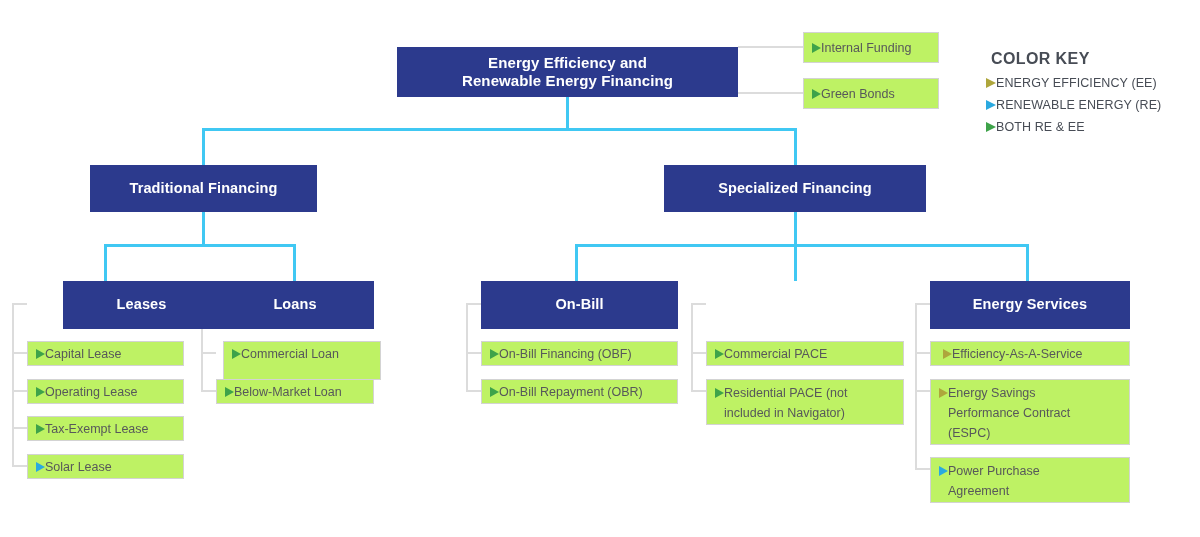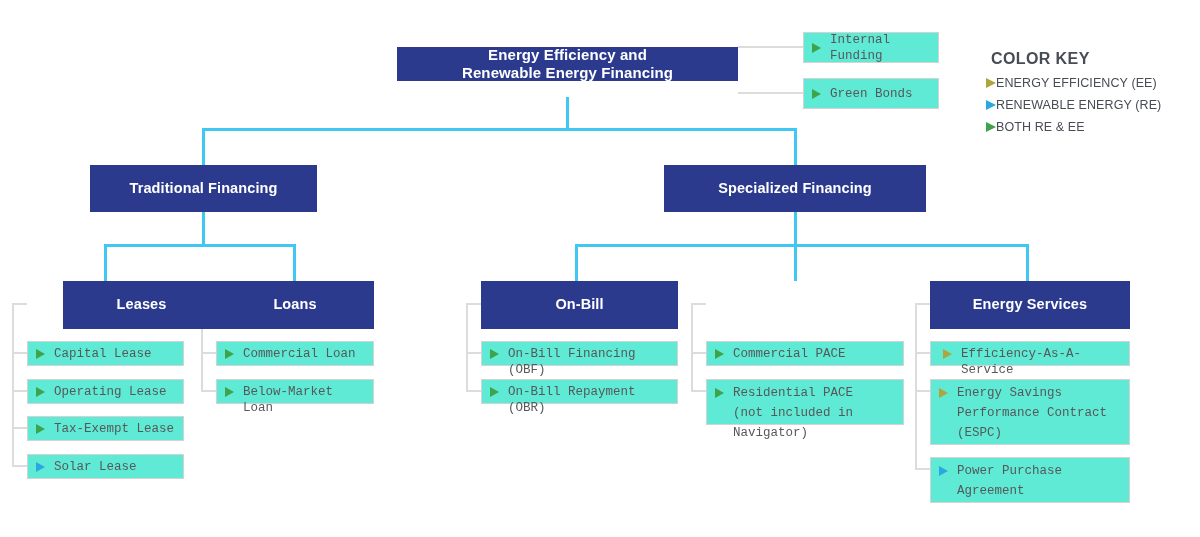--- a/index.html
+++ b/index.html
@@ -15,23 +15,23 @@
     position:absolute;background:#2c3a8d;color:#ffffff;font-weight:bold;
     display:flex;align-items:center;justify-content:center;text-align:center;
     font-size:14.5px;line-height:1.2;letter-spacing:.1px;box-sizing:border-box;
   }
   .node .t{display:block;}
   .node.root{font-size:15px;}
   .node.root .t{max-width:235px;}
   .node.pace .t{max-width:182px;font-size:14px;}
   
   .leaf{
-    position:absolute;background:#5eead4;border:1px solid #d3d3d3;
-    box-sizing:border-box;display:flex;align-items:flex-start;gap:9px;
-    padding:4px 8px;font-size:12.5px;line-height:16px;color:#57585a;font-family:Liberation Mono, monospace;
+    position:absolute;background:#bef264;border:1px solid #d3d3d3;
+    box-sizing:border-box;display:flex;align-items:flex-start;
+    padding:4px 8px;font-size:12.5px;line-height:16px;color:#57585a;
   }
   .leaf .label{max-width:152px;}
   .leaf.ml{padding:3px 8px;line-height:20px;}
   .leaf.vcenter{align-items:center;padding:0 8px;}
   .arrow{
     width:0;height:0;flex:none;margin-top:3px;
     border-top:5px solid transparent;border-bottom:5px solid transparent;
     border-left:9px solid #3ea34a;
   }
   .leaf.ml .arrow{margin-top:5px;}
@@ -85,21 +85,21 @@
   <div class="gl" style="left:693px;top:303px;width:13px;height:2px;"></div>
   <div class="gl" style="left:693px;top:352px;width:13px;height:2px;"></div>
   <div class="gl" style="left:693px;top:390px;width:13px;height:2px;"></div>
 
   <div class="gl" style="left:915px;top:303px;width:2px;height:167px;"></div>
   <div class="gl" style="left:917px;top:303px;width:13px;height:2px;"></div>
   <div class="gl" style="left:917px;top:352px;width:13px;height:2px;"></div>
   <div class="gl" style="left:917px;top:390px;width:13px;height:2px;"></div>
   <div class="gl" style="left:917px;top:468px;width:13px;height:2px;"></div>
 
-  <div class="node root" style="left:397px;top:47px;width:341px;height:34px;align-items:center;">
+  <div class="node root" style="left:397px;top:47px;width:341px;height:50px;align-items:center;">
     <span class="t">Energy Efficiency and Renewable Energy Financing</span>
   </div>
 
   <div class="leaf vcenter" style="left:803px;top:32px;width:136px;height:31px;">
     <span class="arrow" style="border-left-color: rgb(62, 163, 74);"></span>
     <span class="label">Internal Funding</span>
   </div>
   <div class="leaf vcenter" style="left:803px;top:78px;width:136px;height:31px;">
     <span class="arrow" style="border-left-color: rgb(62, 163, 74);"></span>
     <span class="label">Green Bonds</span>
@@ -151,21 +151,21 @@
   </div>
   <div class="leaf" style="left:27px;top:416px;width:157px;height:25px;">
     <span class="arrow" style="border-left-color: rgb(62, 163, 74);"></span>
     <span class="label">Tax-Exempt Lease</span>
   </div>
   <div class="leaf" style="left:27px;top:454px;width:157px;height:25px;">
     <span class="arrow" style="border-left-color: rgb(42, 169, 224);"></span>
     <span class="label">Solar Lease</span>
   </div>
 
-  <div class="leaf" style="left:216px;top:341px;width:158px;height:25px;">
+  <div class="leaf" style="left:223px;top:341px;width:158px;height:39px;">
     <span class="arrow" style="border-left-color: rgb(62, 163, 74);"></span>
     <span class="label">Commercial Loan</span>
   </div>
   <div class="leaf" style="left:216px;top:379px;width:158px;height:25px;">
     <span class="arrow" style="border-left-color: rgb(62, 163, 74);"></span>
     <span class="label">Below-Market Loan</span>
   </div>
 
   <div class="leaf" style="left:481px;top:341px;width:197px;height:25px;">
     <span class="arrow" style="border-left-color: rgb(62, 163, 74);"></span>

